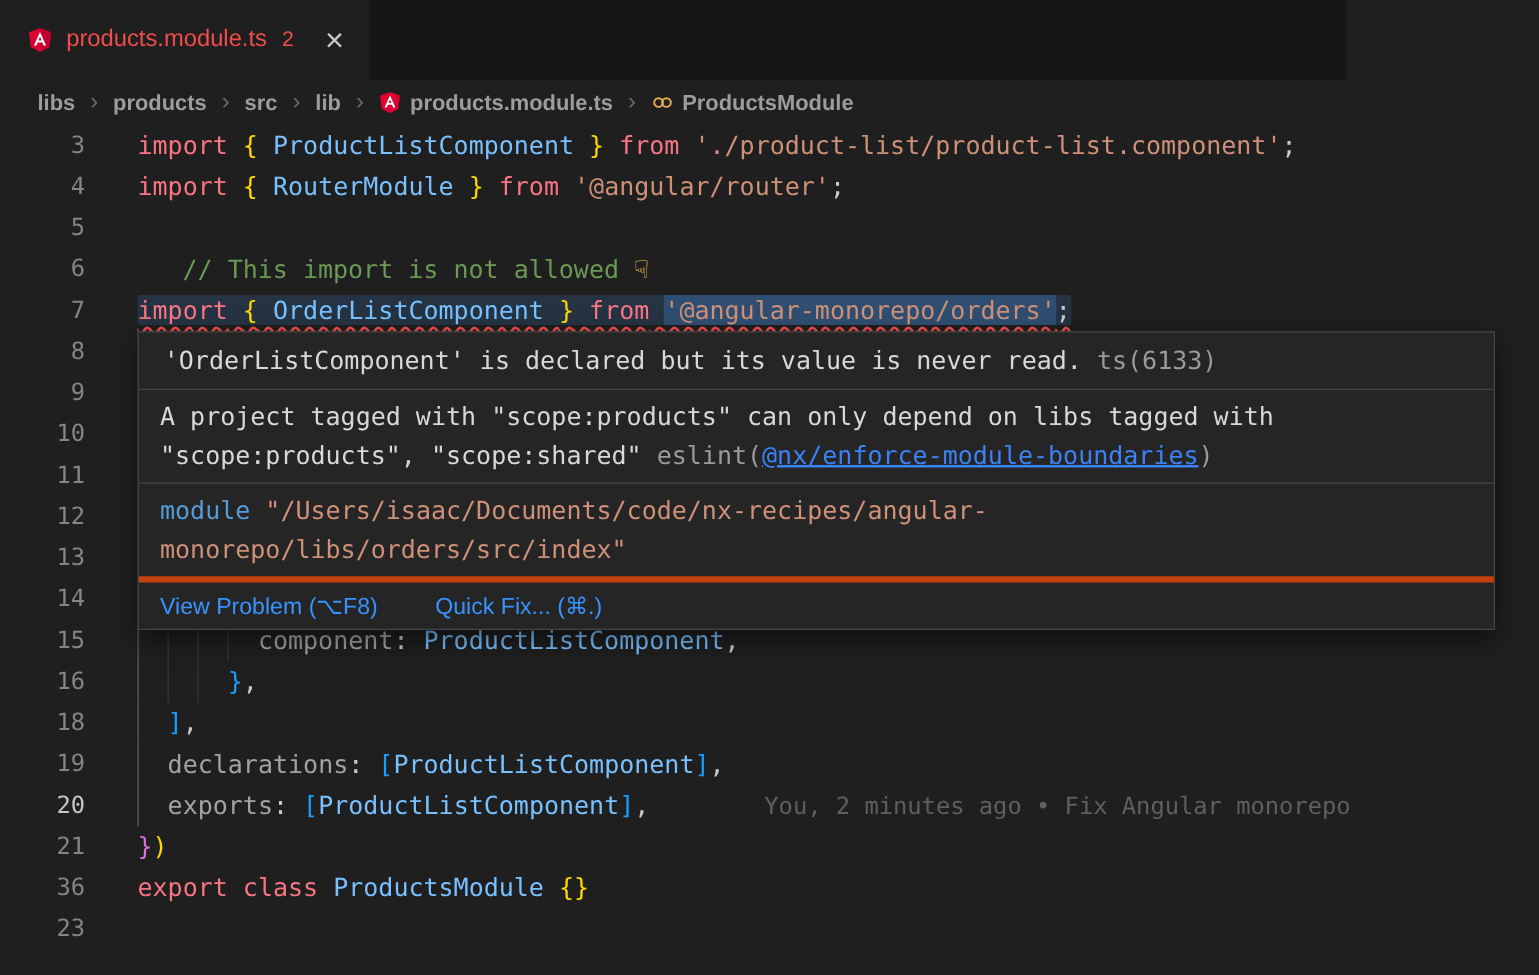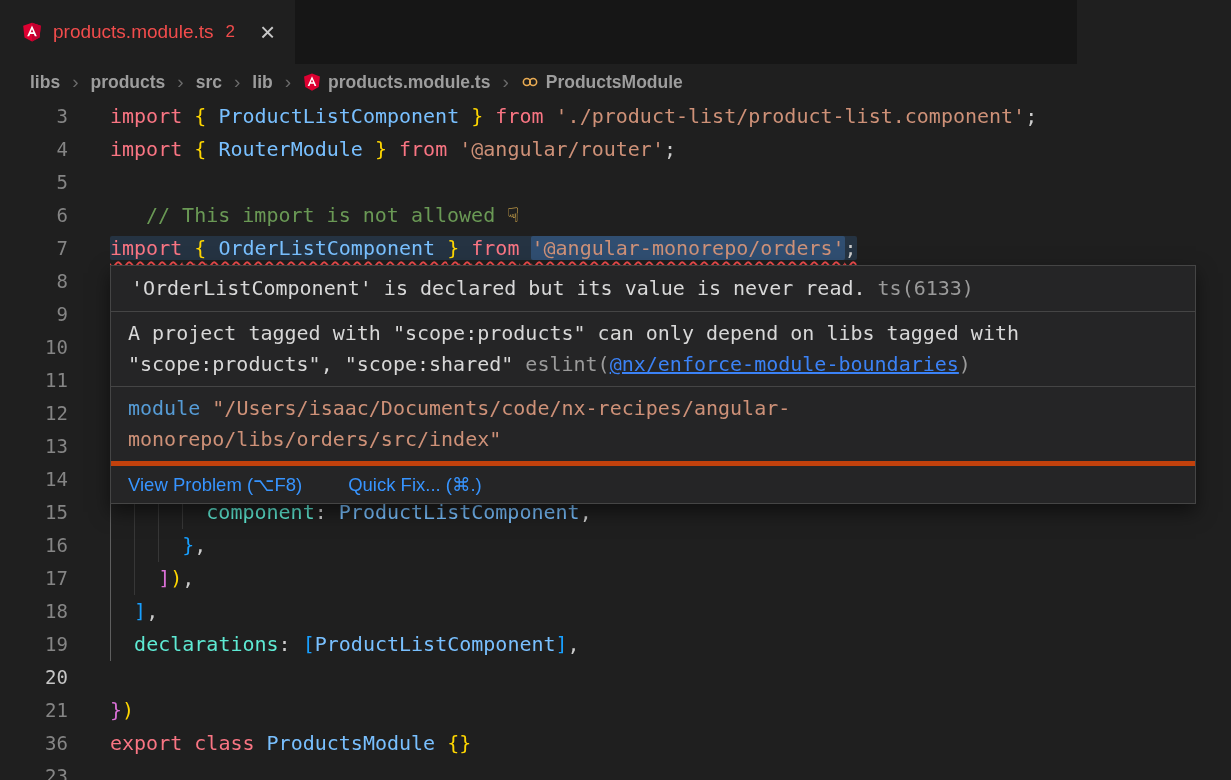--- a/index.html
+++ b/index.html
@@ -25,21 +25,21 @@
   .editor { position:absolute; top:100px; left:0; right:0; bottom:0; background:#1f1f1f; }
   .code-row { display:flex; height:33px; line-height:33px; font-size:20px; }
   .gutter { width:68px; flex:none; text-align:right; color:#858585; font-size:19px; user-select:none; }
   .gutter.active { color:#c6c6c6; }
   .code-line { margin-left:42px; white-space:pre; position:relative; color:#cccccc; }
   .guide { position:absolute; top:0; bottom:0; width:1px; background:#373737; }
   .guide.g0 { background:#5e5e5e; }
 
   .tk.kw  { color:#f97583; }
   .tk.cls { color:#79c0ff; }
-  .tk.prop{ color:#5eead4; }
+  .tk.prop{ color:#a3a3a3; }
   .tk.str { color:#ce9178; }
   .tk.com { color:#6a9955;margin-left:36px; }
   .tk.br1 { color:#ffd700; }
   .tk.br2 { color:#da70d6; }
   .tk.br3 { color:#179fff; }
   .tk.pun { color:#cccccc; }
   .tk.emj { color:#f8c555; }
   .tk.strhl { background:rgba(70,130,200,.35); border-radius:2px;text-align:center; }
 
   .err { background:rgba(56,110,170,.25); border-radius:2px;
@@ -164,33 +164,30 @@
         </div>
         <div class="code-row">
           <div class="gutter">15</div>
           <div class="code-line"><i class="guide g0" style="left: 0ch;"></i><i class="guide" style="left: 2ch;"></i><i class="guide" style="left: 4ch;"></i><i class="guide" style="left: 6ch;"></i><span class="tk pun">        </span><span class="tk prop">component</span><span class="tk pun">: </span><span class="tk cls">ProductListComponent</span><span class="tk pun">,</span></div>
         </div>
         <div class="code-row">
           <div class="gutter">16</div>
           <div class="code-line"><i class="guide g0" style="left: 0ch;"></i><i class="guide" style="left: 2ch;"></i><i class="guide" style="left: 4ch;"></i><span class="tk pun">      </span><span class="tk br3">}</span><span class="tk pun">,</span></div>
         </div>
         <div class="code-row">
-          <div class="gutter">17</div>
-          <div class="code-line"><i class="guide g0" style="left: 0ch;"></i><i class="guide" style="left: 2ch;"></i><span class="tk pun">    </span><span class="tk br2">]</span><span class="tk br1">)</span><span class="tk pun">,</span></div>
-        </div>
-        <div class="code-row">
           <div class="gutter">18</div>
           <div class="code-line"><i class="guide g0" style="left: 0ch;"></i><span class="tk pun">  </span><span class="tk br3">]</span><span class="tk pun">,</span></div>
         </div>
         <div class="code-row">
           <div class="gutter">19</div>
           <div class="code-line"><i class="guide g0" style="left: 0ch;"></i><span class="tk pun">  </span><span class="tk prop">declarations</span><span class="tk pun">: </span><span class="tk br3">[</span><span class="tk cls">ProductListComponent</span><span class="tk br3">]</span><span class="tk pun">,</span></div>
         </div>
         <div class="code-row">
           <div class="gutter active">20</div>
+          <div class="code-line"><i class="guide g0" style="left: 0ch;"></i><span class="tk pun">  </span><span class="tk prop">exports</span><span class="tk pun">: </span><span class="tk br3">[</span><span class="tk cls">ProductListComponent</span><span class="tk br3">]</span><span class="tk pun">,</span><span class="blame">You, 2 minutes ago • Fix Angular monorepo</span></div>
         </div>
         <div class="code-row">
           <div class="gutter">21</div>
           <div class="code-line"><span class="tk br2">}</span><span class="tk br1">)</span></div>
         </div>
         <div class="code-row">
           <div class="gutter">36</div>
           <div class="code-line"><span class="tk kw">export</span><span class="tk pun"> </span><span class="tk kw">class</span><span class="tk pun"> </span><span class="tk cls">ProductsModule</span><span class="tk pun"> </span><span class="tk br1">{}</span></div>
         </div>
         <div class="code-row">

